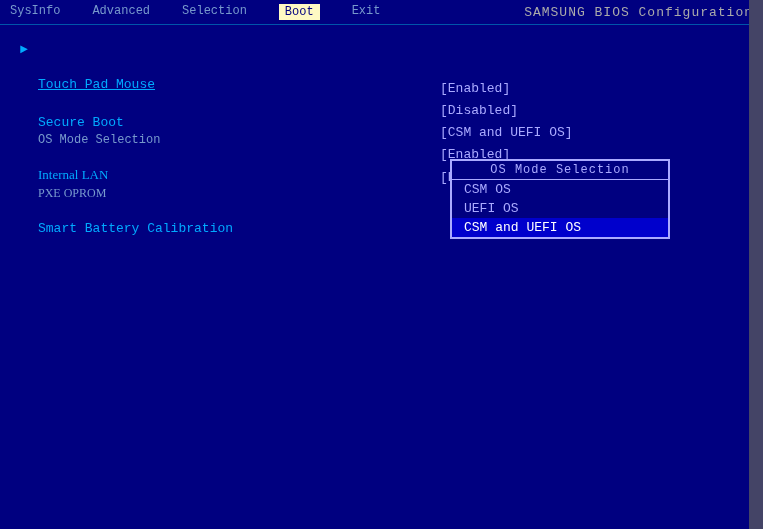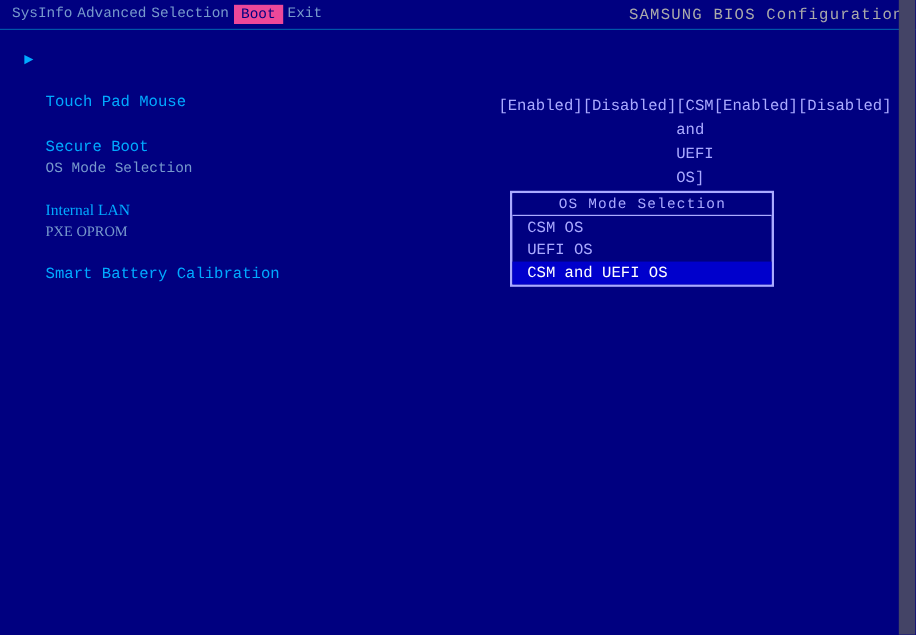--- a/index.html
+++ b/index.html
@@ -17,34 +17,34 @@
     .top-bar {
       display: flex;
       justify-content: space-between;
       align-items: center;
       padding: 4px 10px;
       background-color: #000080;
       border-bottom: 1px solid #0055AA;
     }
     .top-bar-left {
       display: flex;
-      gap: 4px;
+      gap: 32px;
     }
     .top-bar-title {
       color: #AAAAAA;
       font-size: 13px;
       letter-spacing: 1px;
     }
     .menu-item {
       color: #7799CC;
       font-size: 12px;
       cursor: pointer;
     }
     .menu-item.active {
-      background-color: #ec4899;
+      background-color: #fef9c3;
       color: #000080;
       padding: 1px 6px;
     }
 
     
     .main-content {
       display: flex;
       padding: 16px 20px;
       height: calc(529px - 36px);
     }
@@ -77,21 +77,21 @@
     .item-sublabel {
       font-size: 12px;
       color: #7799CC;
       margin-top: 1px;
     }
 
     
     .right-panel {
       flex: 1;
       display: flex;
-      flex-direction: row;
+      flex-direction: column;
       gap: 0;
       padding-top: 38px;
       position: relative;
     }
 
     .value-row {
       font-size: 13px;
       color: #AAAAFF;
       line-height: 1.55;
       margin-bottom: 2px;
@@ -157,21 +157,21 @@
 </div>
 
 <div class="main-content">
 
   <div class="left-panel">
 
     <div class="menu-row">
       <span class="arrow">►</span>
     </div>
 
-    <div class="menu-row" style="margin-left:18px;">
+    <div class="menu-row" style="margin-left:18px;text-decoration:underline;">
       <div class="label-group">
         <span class="item-label">Touch Pad Mouse</span>
       </div>
     </div>
 
     <div class="menu-row" style="margin-left:18px;align-items:flex-end;">
       <div class="label-group">
         <span class="item-label">Secure Boot</span>
         <span class="item-sublabel">OS Mode Selection</span>
       </div>

